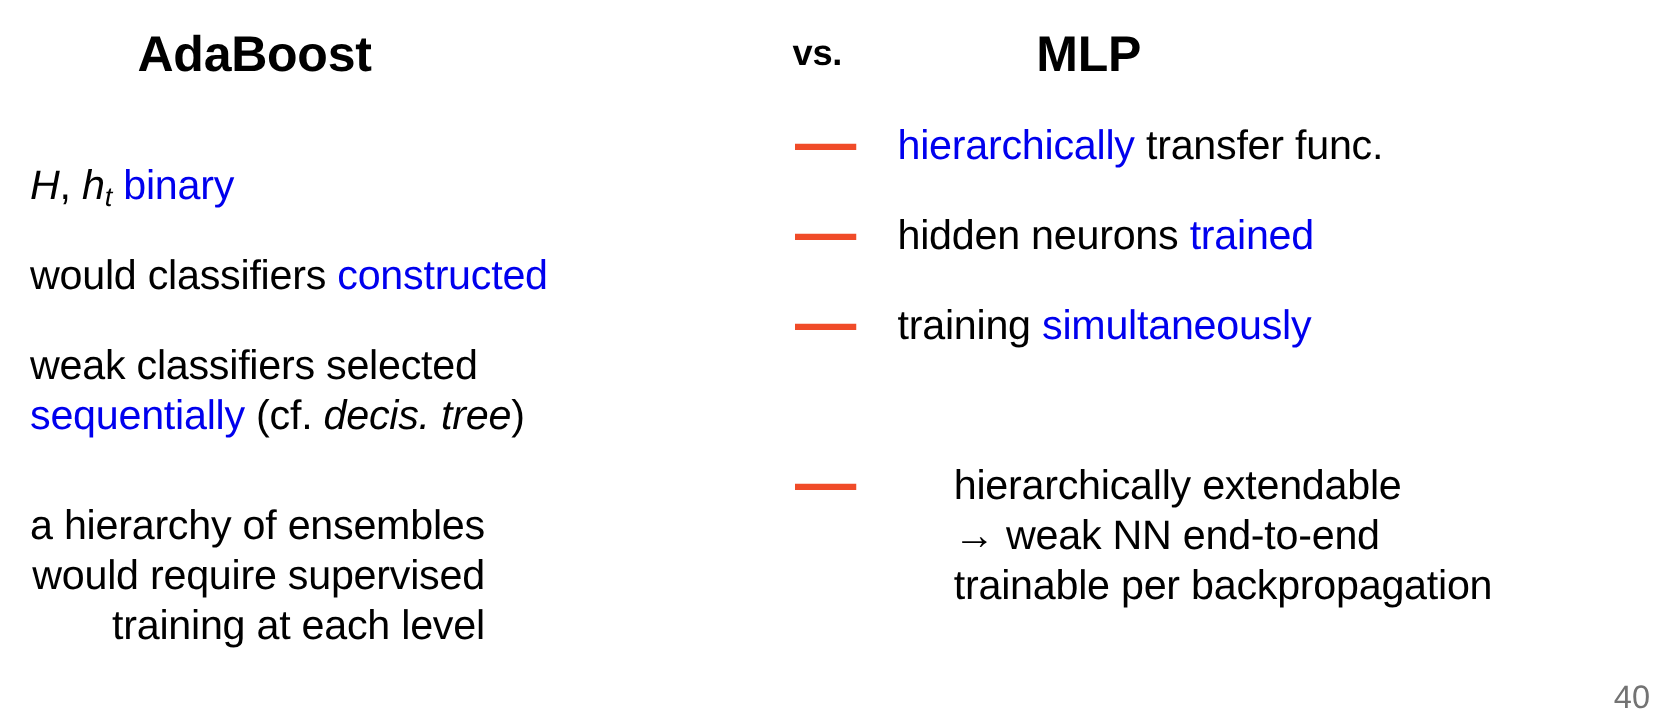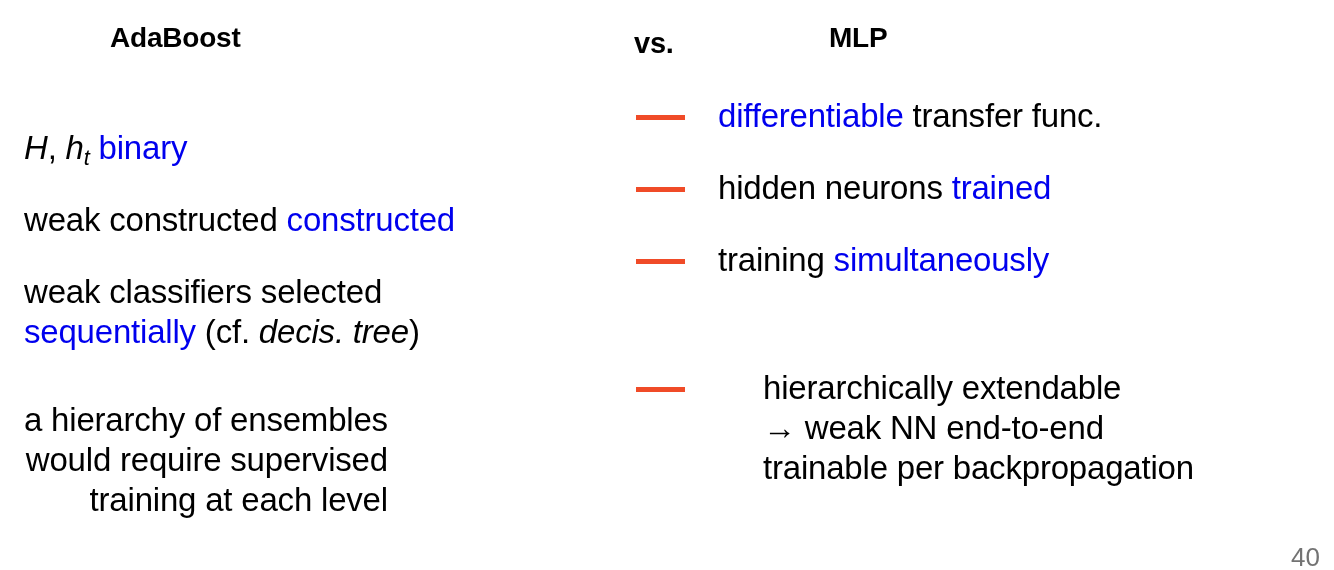--- a/index.html
+++ b/index.html
@@ -18,21 +18,21 @@
     height: 570px;
     background: #ffffff;
     overflow: hidden;
   }
 
   
   .abs { position: absolute; white-space: nowrap; }
 
   
   .hdr {
-    font-size: 28px;
+    font-size: 40px;
     font-weight: bold;
     letter-spacing: -0.2px;
     line-height: 1;
   }
   #hdr-left  { left: 110px; top: 24px; }
   #hdr-vs    { left: 634px; top: 29px; font-size: 29px; }
   #hdr-right { left: 829px; top: 24px; }
 
   
   .body-line {
@@ -96,25 +96,25 @@
   <div class="dash" id="dash-1"></div>
   <div class="dash" id="dash-2"></div>
   <div class="dash" id="dash-3"></div>
   <div class="dash" id="dash-4"></div>
 
   <div class="abs body-line col-left" id="r1-left">
     <span class="ital">H</span><span>, </span><span class="ital">h</span><span class="sub">t</span><span> </span><span class="blue">binary</span>
   </div>
 
   <div class="abs body-line col-right" id="r1-right">
-    <span class="blue">differentiable</span><span> transfer func.</span>
+    <span class="blue">hierarchically</span><span> transfer func.</span>
   </div>
 
   <div class="abs body-line col-left" id="r2-left">
-    <span>weak constructed </span><span class="blue">constructed</span>
+    <span>would classifiers </span><span class="blue">constructed</span>
   </div>
 
   <div class="abs body-line col-right" id="r2-right">
     <span>hidden neurons </span><span class="blue">trained</span>
   </div>
 
   <div class="abs body-line col-left" id="r3-left">
     <div>
       <span>weak classifiers selected</span>
     </div>

